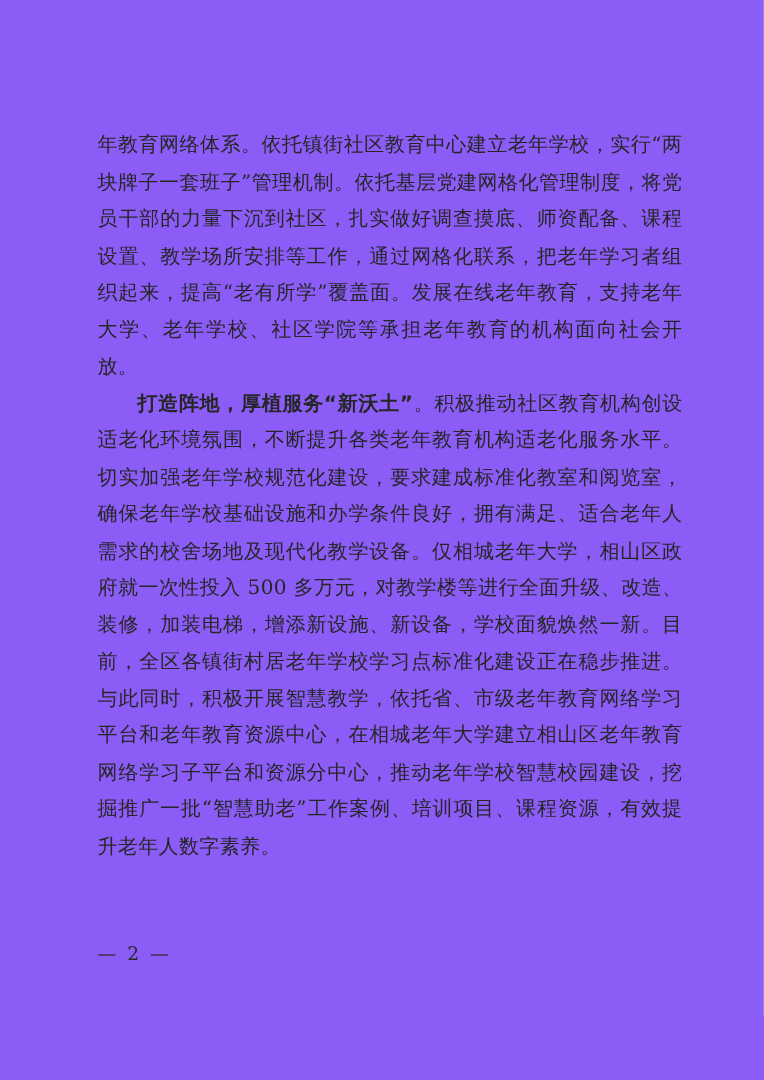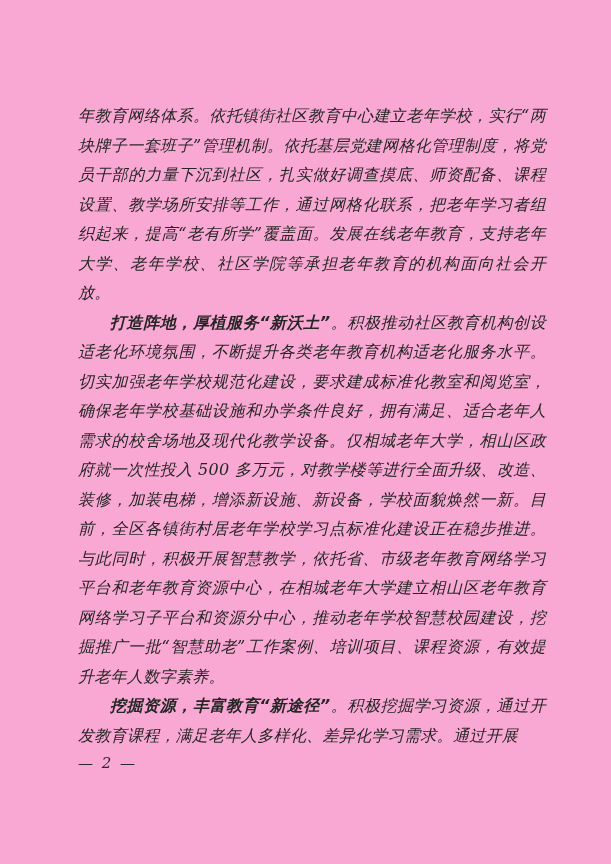--- a/index.html
+++ b/index.html
@@ -11,22 +11,21 @@
     height: 864px;
     background: #ffffff;
     position: relative;
     overflow: hidden;
     font-family: "DejaVu Serif", "Liberation Serif", serif;
     color: #262626;
   }
   .page {
     position: absolute;
     inset: 0;
-    background: #f9a8d4;
-    font-style: italic;
+    background: #8b5cf6;
   }
   .body-text {
     position: absolute;
     left: 78px;
     top: 101px;
     width: 468px;
   }
   .para {
     margin: 0;
     font-size: 16px;
@@ -54,16 +53,15 @@
     font-family: "DejaVu Serif", "Liberation Serif", serif;
   }
 </style>
 </head>
 <body>
 
 <div class="page">
   <div class="body-text">
       <p class="para"><span class="seg">年教育网络体系。依托镇街社区教育中心建立老年学校，实行“两块牌子一套班子”管理机制。依托基层党建网格化管理制度，将党员干部的力量下沉到社区，扎实做好调查摸底、师资配备、课程设置、教学场所安排等工作，通过网格化联系，把老年学习者组织起来，提高“老有所学”覆盖面。发展在线老年教育，支持老年大学、老年学校、社区学院等承担老年教育的机构面向社会开放。</span></p>
       <p class="para indent"><span class="seg bold">打造阵地，厚植服务“新沃土”</span><span class="seg">。积极推动社区教育机构创设适老化环境氛围，不断提升各类老年教育机构适老化服务水平。切实加强老年学校规范化建设，要求建成标准化教室和阅览室，确保老年学校基础设施和办学条件良好，拥有满足、适合老年人需求的校舍场地及现代化教学设备。仅相城老年大学，相山区政府就一次性投入 500 多万元，对教学楼等进行全面升级、改造、装修，加装电梯，增添新设施、新设备，学校面貌焕然一新。目前，全区各镇街村居老年学校学习点标准化建设正在稳步推进。与此同时，积极开展智慧教学，依托省、市级老年教育网络学习平台和老年教育资源中心，在相城老年大学建立相山区老年教育网络学习子平台和资源分中心，推动老年学校智慧校园建设，挖掘推广一批“智慧助老”工作案例、培训项目、课程资源，有效提升老年人数字素养。</span></p>
-      <p class="para indent"><span class="seg bold">挖掘资源，丰富教育“新途径”</span><span class="seg">。积极挖掘学习资源，通过开发教育课程，满足老年人多样化、差异化学习需求。通过开展</span></p>
     </div>
   <div class="page-number">— 2 —</div>
 </div>
 
 </body></html>

